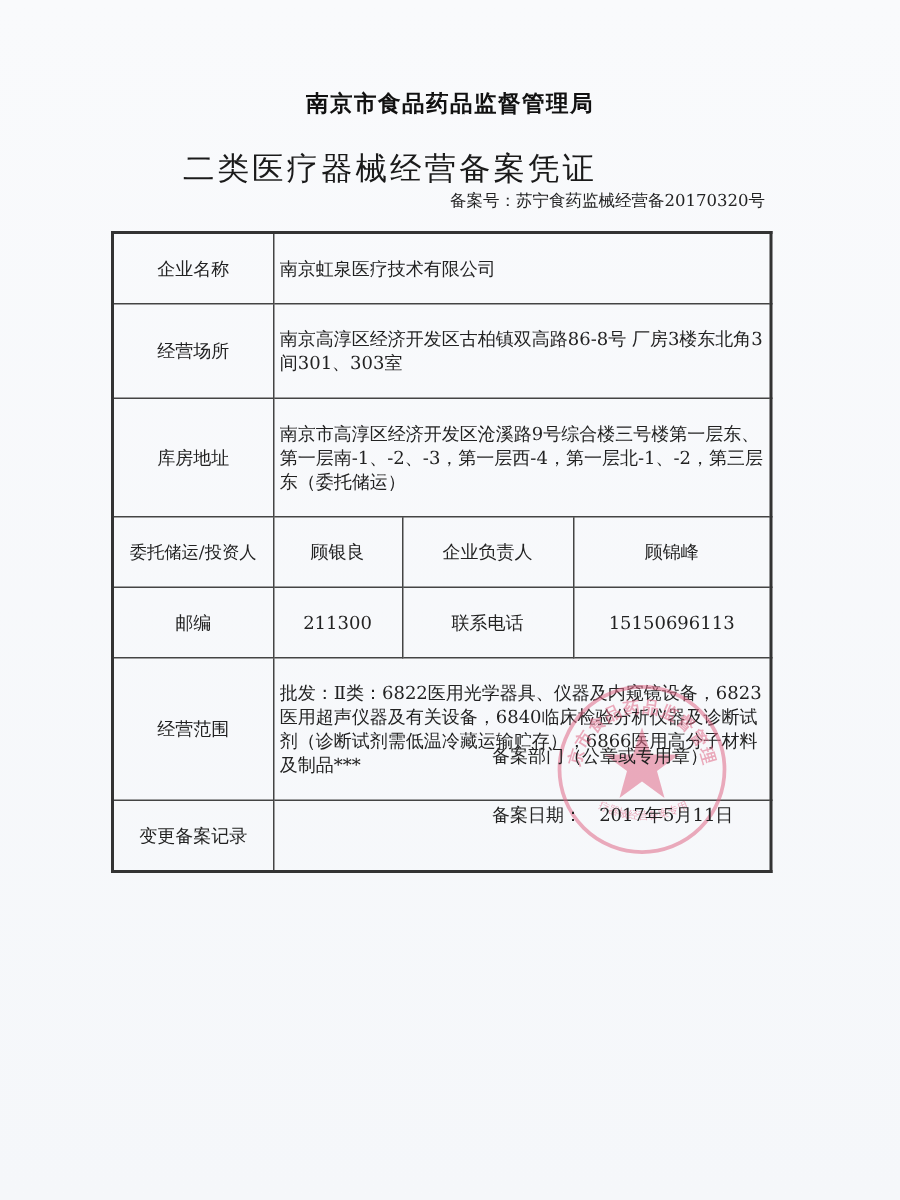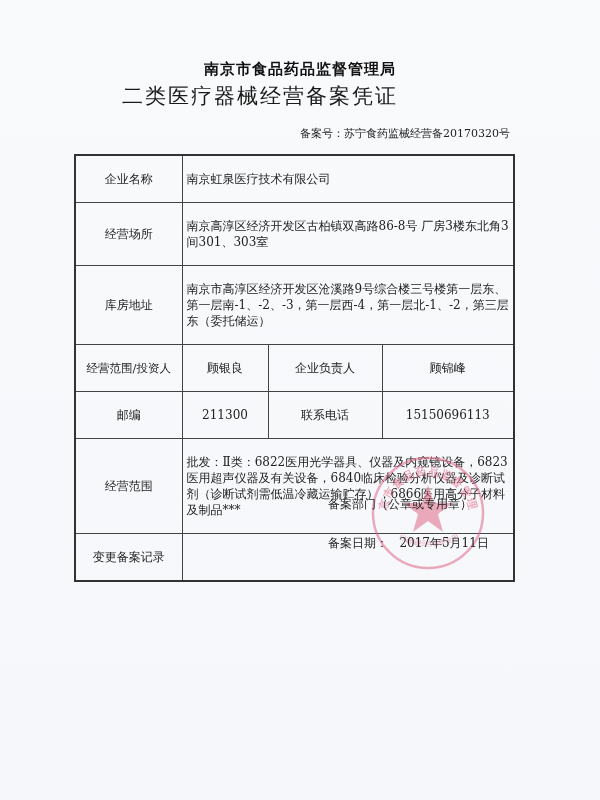--- a/index.html
+++ b/index.html
@@ -12,21 +12,21 @@
   .page {
     position: absolute; left: 0; top: 0; width: 600px; height: 800px;
     background: linear-gradient(180deg, #f9fafc 0%, #f5f7fa 100%);
   }
   .issuer {
     position: absolute; top: 60px; left: 0; width: 600px; text-align: center;
     font-family: "DejaVu Sans", "Liberation Sans", sans-serif;
     font-weight: bold; font-size: 15px; letter-spacing: 1px; color: #111;
   }
   .doc-title {
-    position: absolute; top: 82px; left: 0; width: 520px; text-align: center;
+    position: absolute; top: 98px; left: 0; width: 520px; text-align: center;
     font-family: "DejaVu Sans", "Liberation Sans", sans-serif;
     font-size: 21px; letter-spacing: 2px; color: #1a1a1a;
   }
   .filing-no {
     position: absolute; top: 126px; left: 300px; width: 260px;
     font-size: 11px; color: #222; white-space: nowrap;
   }
   table.form {
     position: absolute; left: 74px; top: 154px; width: 439px;
     border-collapse: collapse; table-layout: fixed;
@@ -77,21 +77,21 @@
     </tr>
     <tr class="r3">
       <td class="lbl">经营场所</td>
       <td class="val" colspan="3">南京高淳区经济开发区古柏镇双高路86-8号  厂房3楼东北角3间301、303室</td>
     </tr>
     <tr class="r4">
       <td class="lbl">库房地址</td>
       <td class="val" colspan="3">南京市高淳区经济开发区沧溪路9号综合楼三号楼第一层东、第一层南-1、-2、-3，第一层西-4，第一层北-1、-2，第三层东（委托储运）</td>
     </tr>
     <tr class="r5">
-      <td class="lbl" style="padding:0 1px;font-size:11.5px;white-space:nowrap">经营范围/投资人</td>
+      <td class="lbl" style="padding:0 1px;font-size:11.5px;white-space:nowrap">委托储运/投资人</td>
       <td class="ctr">顾银良</td>
       <td class="ctr">企业负责人</td>
       <td class="ctr">顾锦峰</td>
     </tr>
     <tr class="r6">
       <td class="lbl">邮编</td>
       <td class="ctr">211300</td>
       <td class="ctr">联系电话</td>
       <td class="ctr">15150696113</td>
     </tr>

